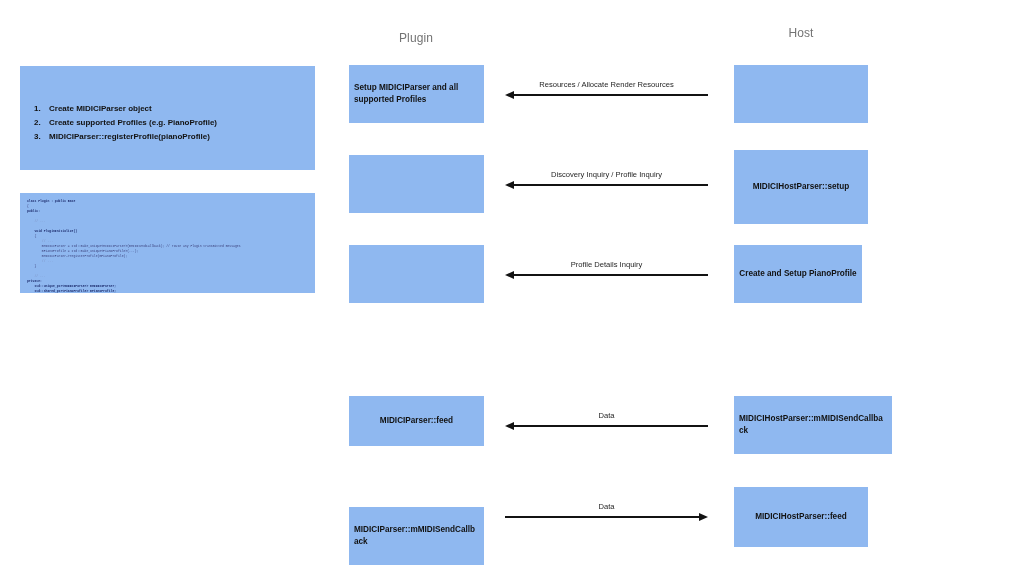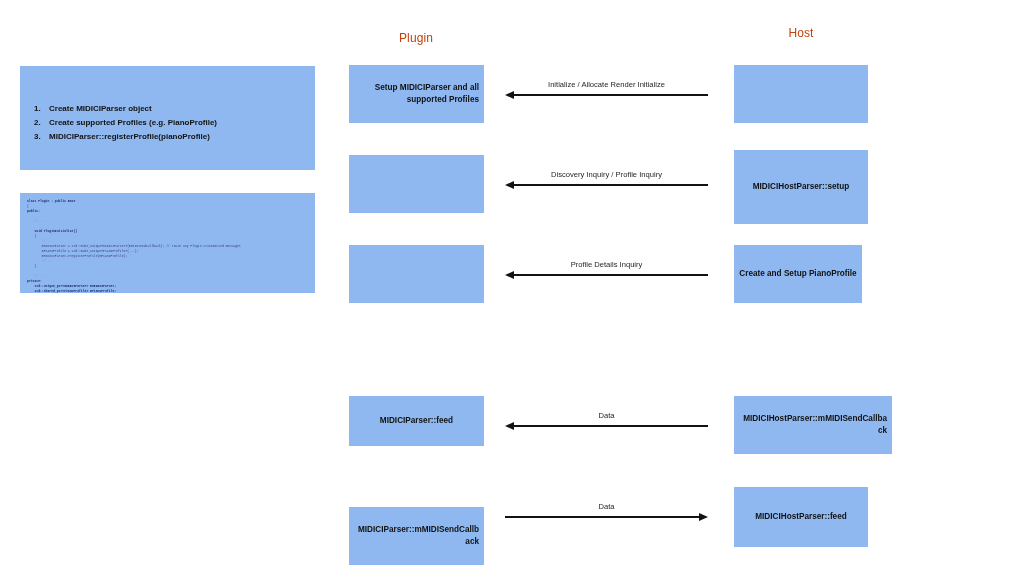--- a/index.html
+++ b/index.html
@@ -32,32 +32,32 @@
     right: 0;
     width: 2px;
     height: 576px;
     background: #ffffff;
   }
 
   .col-header {
     position: absolute;
     font-size: 12px;
     font-weight: 400;
-    color: #c2410c;
+    color: #737373;
     text-align: center;
     letter-spacing: 0.1px;
   }
 
   .box {
     position: absolute;
     background: #8FB8F0;
     display: flex;
     align-items: center;
     justify-content: center;
-    text-align: right;
+    text-align: left;
     font-size: 8.2px;
     font-weight: bold;
     color: #121212;
     line-height: 1.45;
     padding: 0 5px;
     box-sizing: border-box;
     word-break: break-word;
   }
 
   .note-box {
@@ -165,21 +165,21 @@
 </div>
 
 <div class="code-box" style="left:20px; top:193px; width:295px; height:100px;">
   <div class="code-lines" id="code-lines"><div class="st">class Plugin : public Base</div><div>{</div><div class="st">public:</div><div>&nbsp;</div><div class="cm">    // ...</div><div>&nbsp;</div><div class="st">    void PluginInitialize()</div><div>    {</div><div class="cm">        // ...</div><div>        mMIDICIParser = std::make_unique&lt;MIDICIParser&gt;(mMIDISendCallback); // route any Plugin transmitted messages</div><div>        mPianoProfile = std::make_unique&lt;PianoProfile&gt;(...);</div><div>        mMIDICIParser-&gt;registerProfile(mPianoProfile);</div><div class="cm">        // ...</div><div>    }</div><div>&nbsp;</div><div class="cm">    // ...</div><div class="st">private:</div><div class="st">    std::unique_ptr&lt;MIDICIParser&gt; mMIDICIParser;</div><div class="st">    std::shared_ptr&lt;PianoProfile&gt; mPianoProfile;</div></div>
 </div>
 
 <div id="rows-layer">
     <div class="box" style="left: 349px; top: 65px; width: 135px; height: 58px;">Setup MIDICIParser and all supported Profiles</div>
     <div class="box" style="left: 734px; top: 65px; width: 134px; height: 58px;"></div>
     <div class="arrow-wrap" style="left: 505px; top: 94px; width: 203px;">
-      <div class="arrow-label">Initialize / Allocate Render Initialize</div>
+      <div class="arrow-label">Resources / Allocate Render Resources</div>
       <div class="arrow-line" style="left: 8px; width: 195px;"></div>
       <div class="arrow-head left"></div>
     </div>
     <div class="box" style="left: 349px; top: 155px; width: 135px; height: 58px;"></div>
     <div class="box" style="left: 734px; top: 150px; width: 134px; height: 74px;">MIDICIHostParser::setup</div>
     <div class="arrow-wrap" style="left: 505px; top: 184px; width: 203px;">
       <div class="arrow-label">Discovery Inquiry / Profile Inquiry</div>
       <div class="arrow-line" style="left: 8px; width: 195px;"></div>
       <div class="arrow-head left"></div>
     </div>

